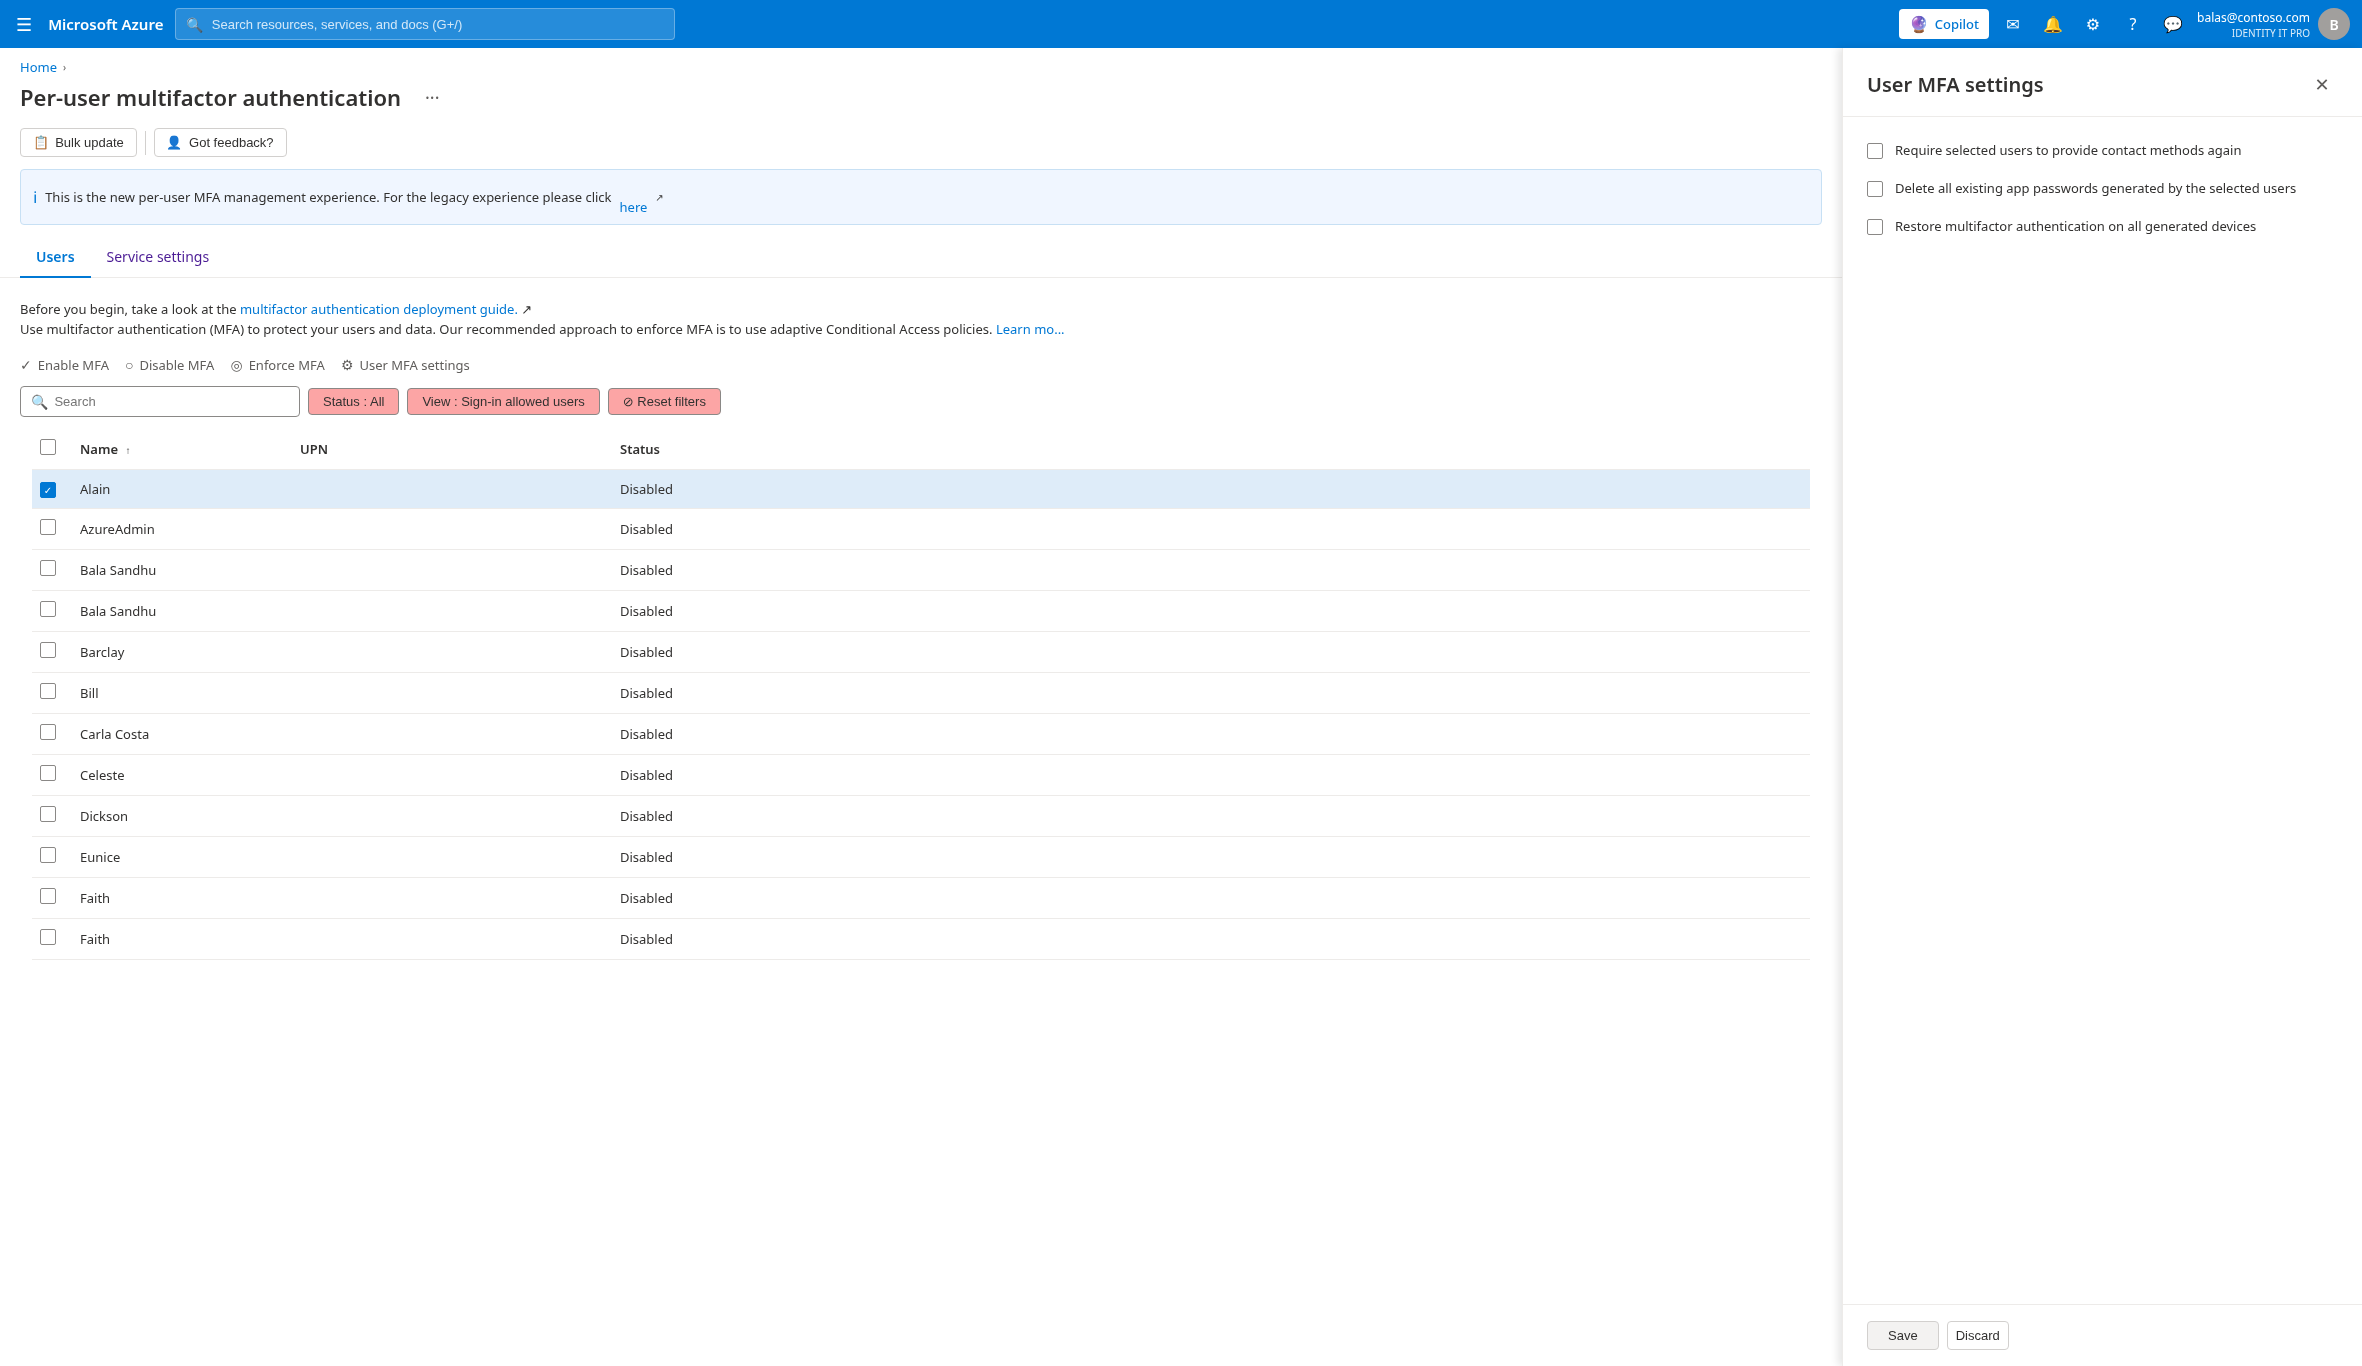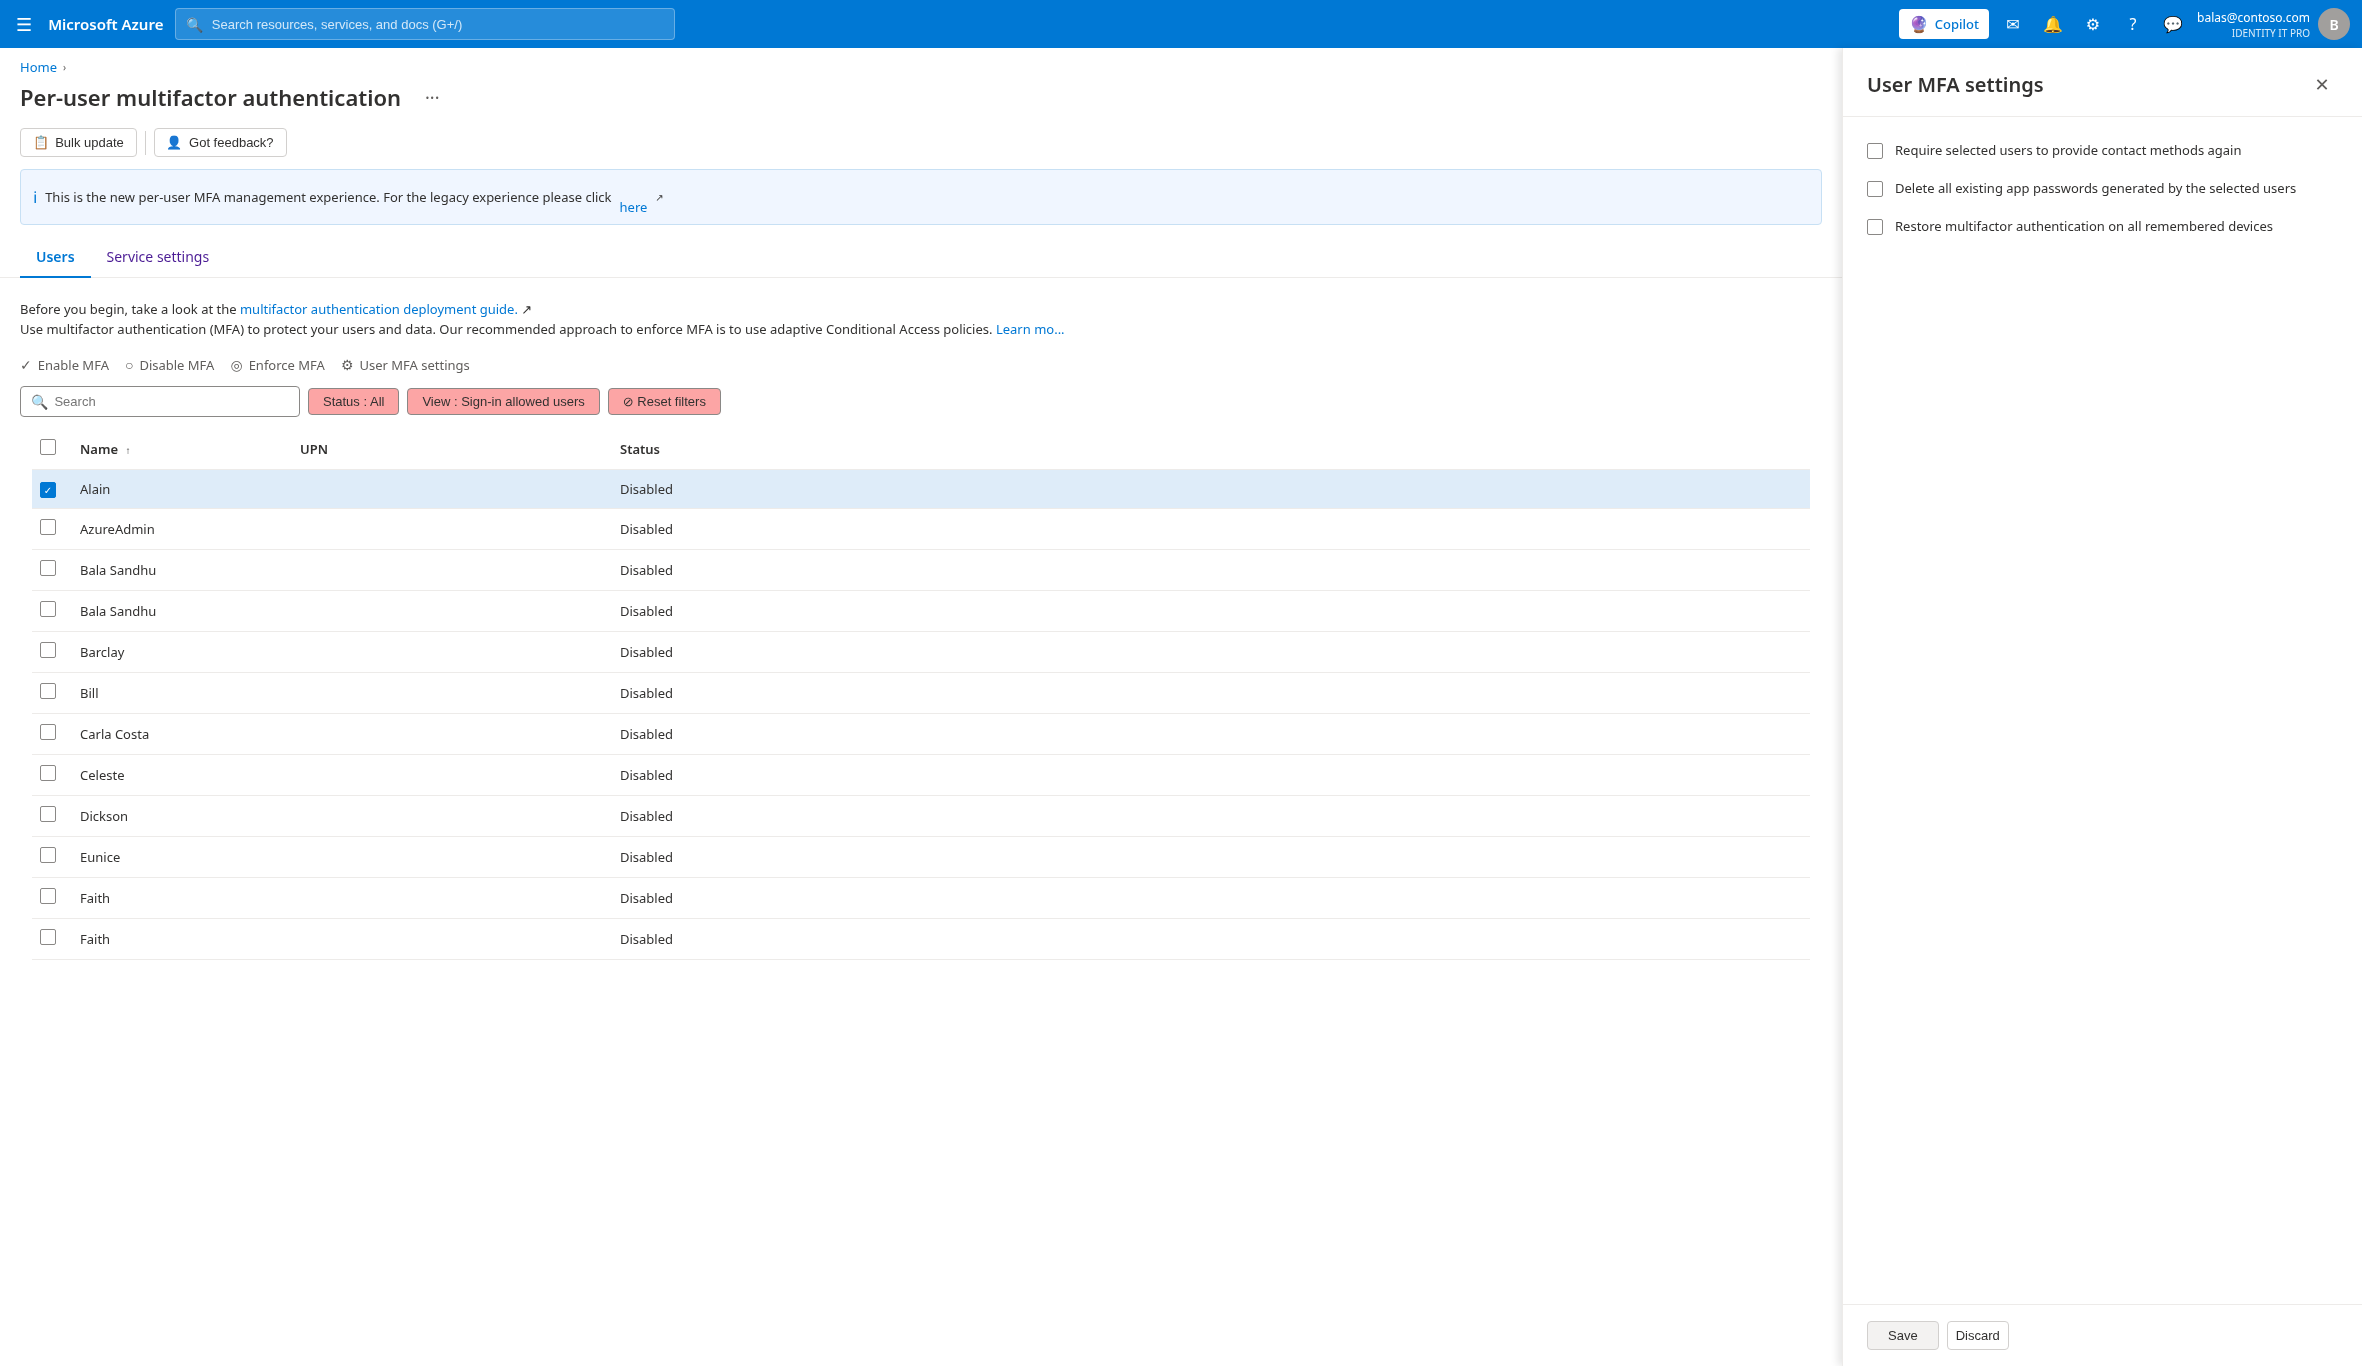--- a/index.html
+++ b/index.html
@@ -452,21 +452,21 @@
     <div class="panel-option">
           <div class="checkbox" style="margin-top: 2px; flex-shrink: 0;"></div>
           <span class="panel-option-text">Require selected users to provide contact methods again</span>
         </div>
         <div class="panel-option">
           <div class="checkbox" style="margin-top: 2px; flex-shrink: 0;"></div>
           <span class="panel-option-text">Delete all existing app passwords generated by the selected users</span>
         </div>
         <div class="panel-option">
           <div class="checkbox" style="margin-top: 2px; flex-shrink: 0;"></div>
-          <span class="panel-option-text">Restore multifactor authentication on all remembered devices</span>
+          <span class="panel-option-text">Restore multifactor authentication on all generated devices</span>
         </div>
       </div>
     <div class="panel-footer">
       <button class="btn-save">Save</button>
       <button class="btn-discard">Discard</button>
     </div>
   </div>
 
 </div>
 

